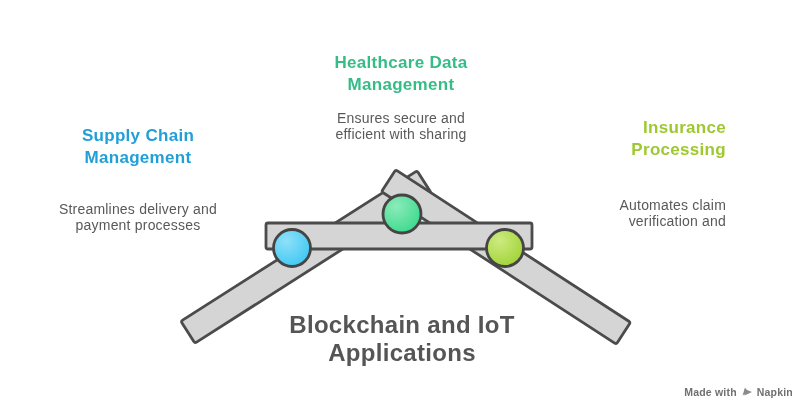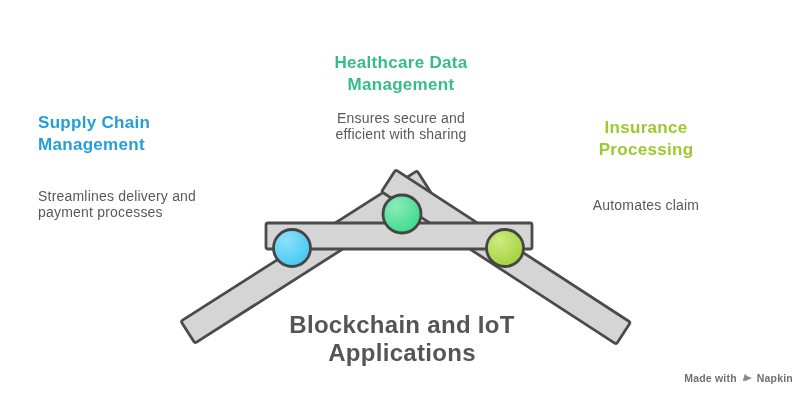--- a/index.html
+++ b/index.html
@@ -4,32 +4,32 @@
 <style>
   html,body{margin:0;padding:0;background:#ffffff;}
   .stage{
     position:relative;width:804px;height:420px;overflow:hidden;
     background:#ffffff;font-family:"Liberation Sans",sans-serif;
   }
   .graphic{position:absolute;left:0;top:0;z-index:1;}
   .branch{position:absolute;z-index:2;}
   .branch-heading{font-size:17px;font-weight:700;line-height:22px;letter-spacing:.3px;}
   .branch-desc{font-size:14px;line-height:16px;letter-spacing:.2px;}
-  .branch-supply{top:112px;right:566px;width:200px;text-align:left;}
+  .branch-supply{top:125px;right:566px;width:200px;text-align:center;}
   .branch-supply .branch-desc{margin-top:32px;}
   .branch-healthcare{top:52px;left:290px;width:222px;text-align:center;}
   .branch-healthcare .branch-desc{margin-top:14px;}
-  .branch-insurance{top:117px;left:566px;width:160px;text-align:center;}
+  .branch-insurance{top:117px;left:566px;width:160px;text-align:right;}
   .branch-insurance .branch-desc{margin-top:36px;}
   .main-title{
     position:absolute;z-index:2;top:311px;left:0;width:100%;text-align:center;
     font-size:24px;font-weight:700;line-height:28px;letter-spacing:.3px;
   }
   .watermark{
-    position:absolute;z-index:3;right:11px;bottom:36px;
+    position:absolute;z-index:3;right:11px;bottom:22px;
     display:flex;align-items:center;gap:4px;
     font-size:10.5px;font-weight:600;letter-spacing:.2px;
   }
   .watermark .napkin-icon{display:inline-block;line-height:0;}
 </style>
 </head>
 <body>
 
 <div class="stage" style="background: rgb(255, 255, 255);">
 
@@ -80,20 +80,21 @@
     </div>
   </div>
 
   <div class="branch branch-insurance">
     <div class="branch-heading" style="color: rgb(158, 201, 46);">
       <div>Insurance</div>
       <div>Processing</div>
     </div>
     <div class="branch-desc" style="color: rgb(89, 89, 89);">
       <div>Automates claim</div>
+      <div>verification and</div>
     </div>
   </div>
 
   <div class="main-title" style="color: rgb(85, 85, 85);">
     <div>Blockchain and IoT</div>
     <div>Applications</div>
   </div>
 
   <div class="watermark" style="color: rgb(112, 112, 112);">
     <span>Made with</span>

